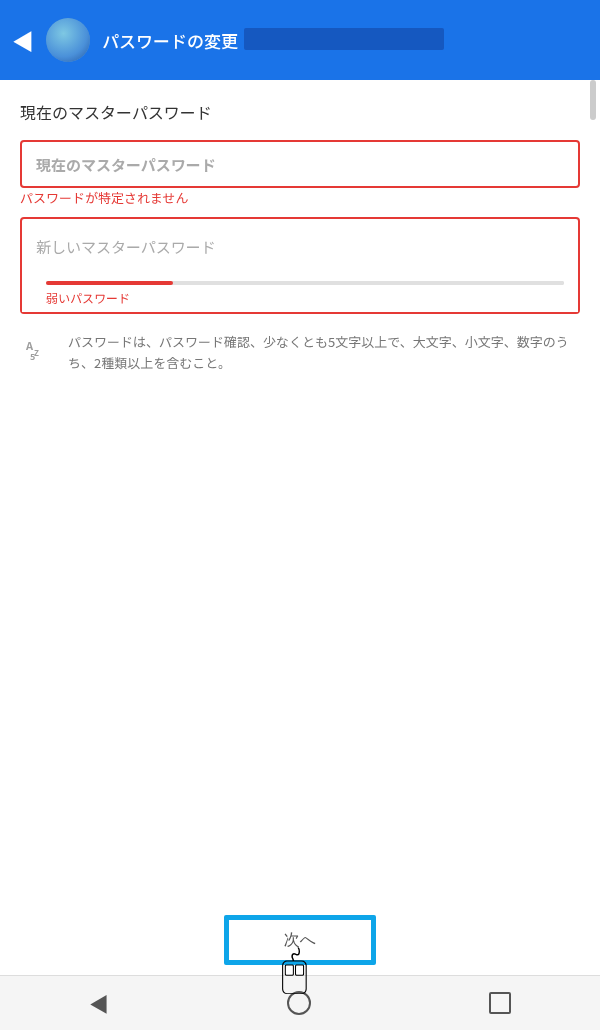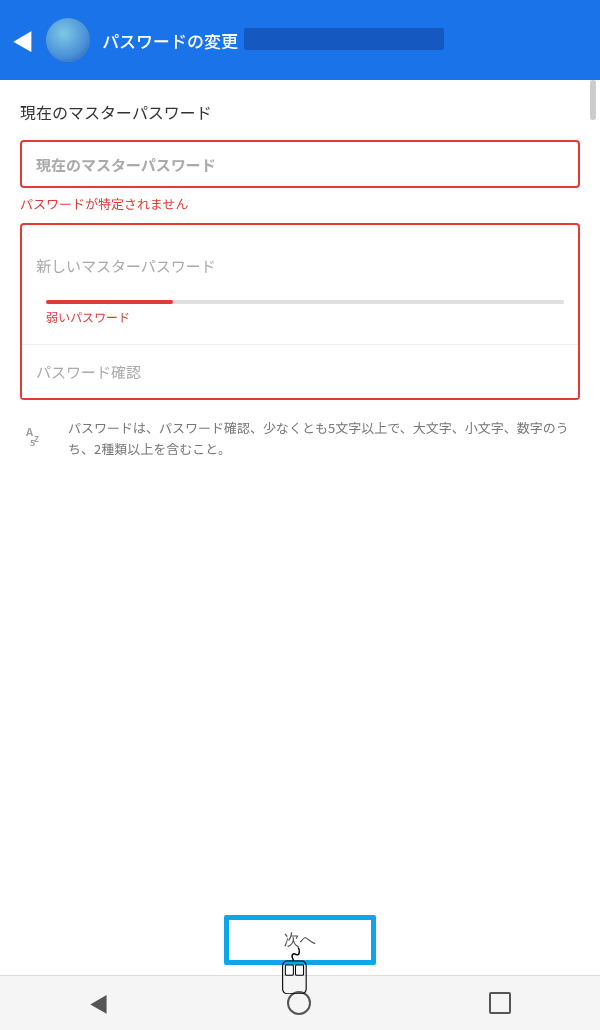--- a/index.html
+++ b/index.html
@@ -103,21 +103,20 @@
       font-weight: bold;
     }
     .input-placeholder {
       color: #aaa;
       font-size: 15px;
     }
 
     .error-text {
       color: #e53935;
       font-size: 13px;
-      margin-top: 6px;
       margin-bottom: 10px;
     }
 
     
     .new-password-box {
       border: 2px solid #e53935;
       border-radius: 4px;
       margin-top: 4px;
     }
 
@@ -254,21 +253,20 @@
       font-size: 48px;
       pointer-events: none;
       z-index: 100;
     }
 
     .field-wrapper {
       display: flex;
       align-items: center;
       height: 54px;
       padding: 0 14px;
-      margin-top: 13px;
     }
   </style>
 </head>
 <body>
 
 <div class="header">
   <span class="header-back">◀</span>
   <div class="header-avatar">
     <div class="header-avatar-inner"></div>
   </div>
@@ -298,23 +296,20 @@
     <div class="strength-bar-container">
       <div class="strength-bar-track">
         <div class="strength-bar-seg active"></div>
         <div class="strength-bar-seg"></div>
         <div class="strength-bar-seg"></div>
         <div class="strength-bar-seg"></div>
       </div>
       <div class="strength-label">弱いパスワード</div>
     </div>
 
-    <div class="confirm-password-field field-wrapper">
-      <span class="input-placeholder">パスワード確認</span>
-    </div>
   </div>
 
   <div class="hint-row">
     <div class="hint-icon">
       <svg width="32" height="32" viewBox="0 0 32 32">
         <text x="2" y="16" font-size="11" fill="#9e9e9e" font-weight="bold">A</text>
         <text x="10" y="22" font-size="8" fill="#9e9e9e">Z</text>
         <text x="6" y="26" font-size="9" fill="#9e9e9e">5</text>
       </svg>
     </div>

